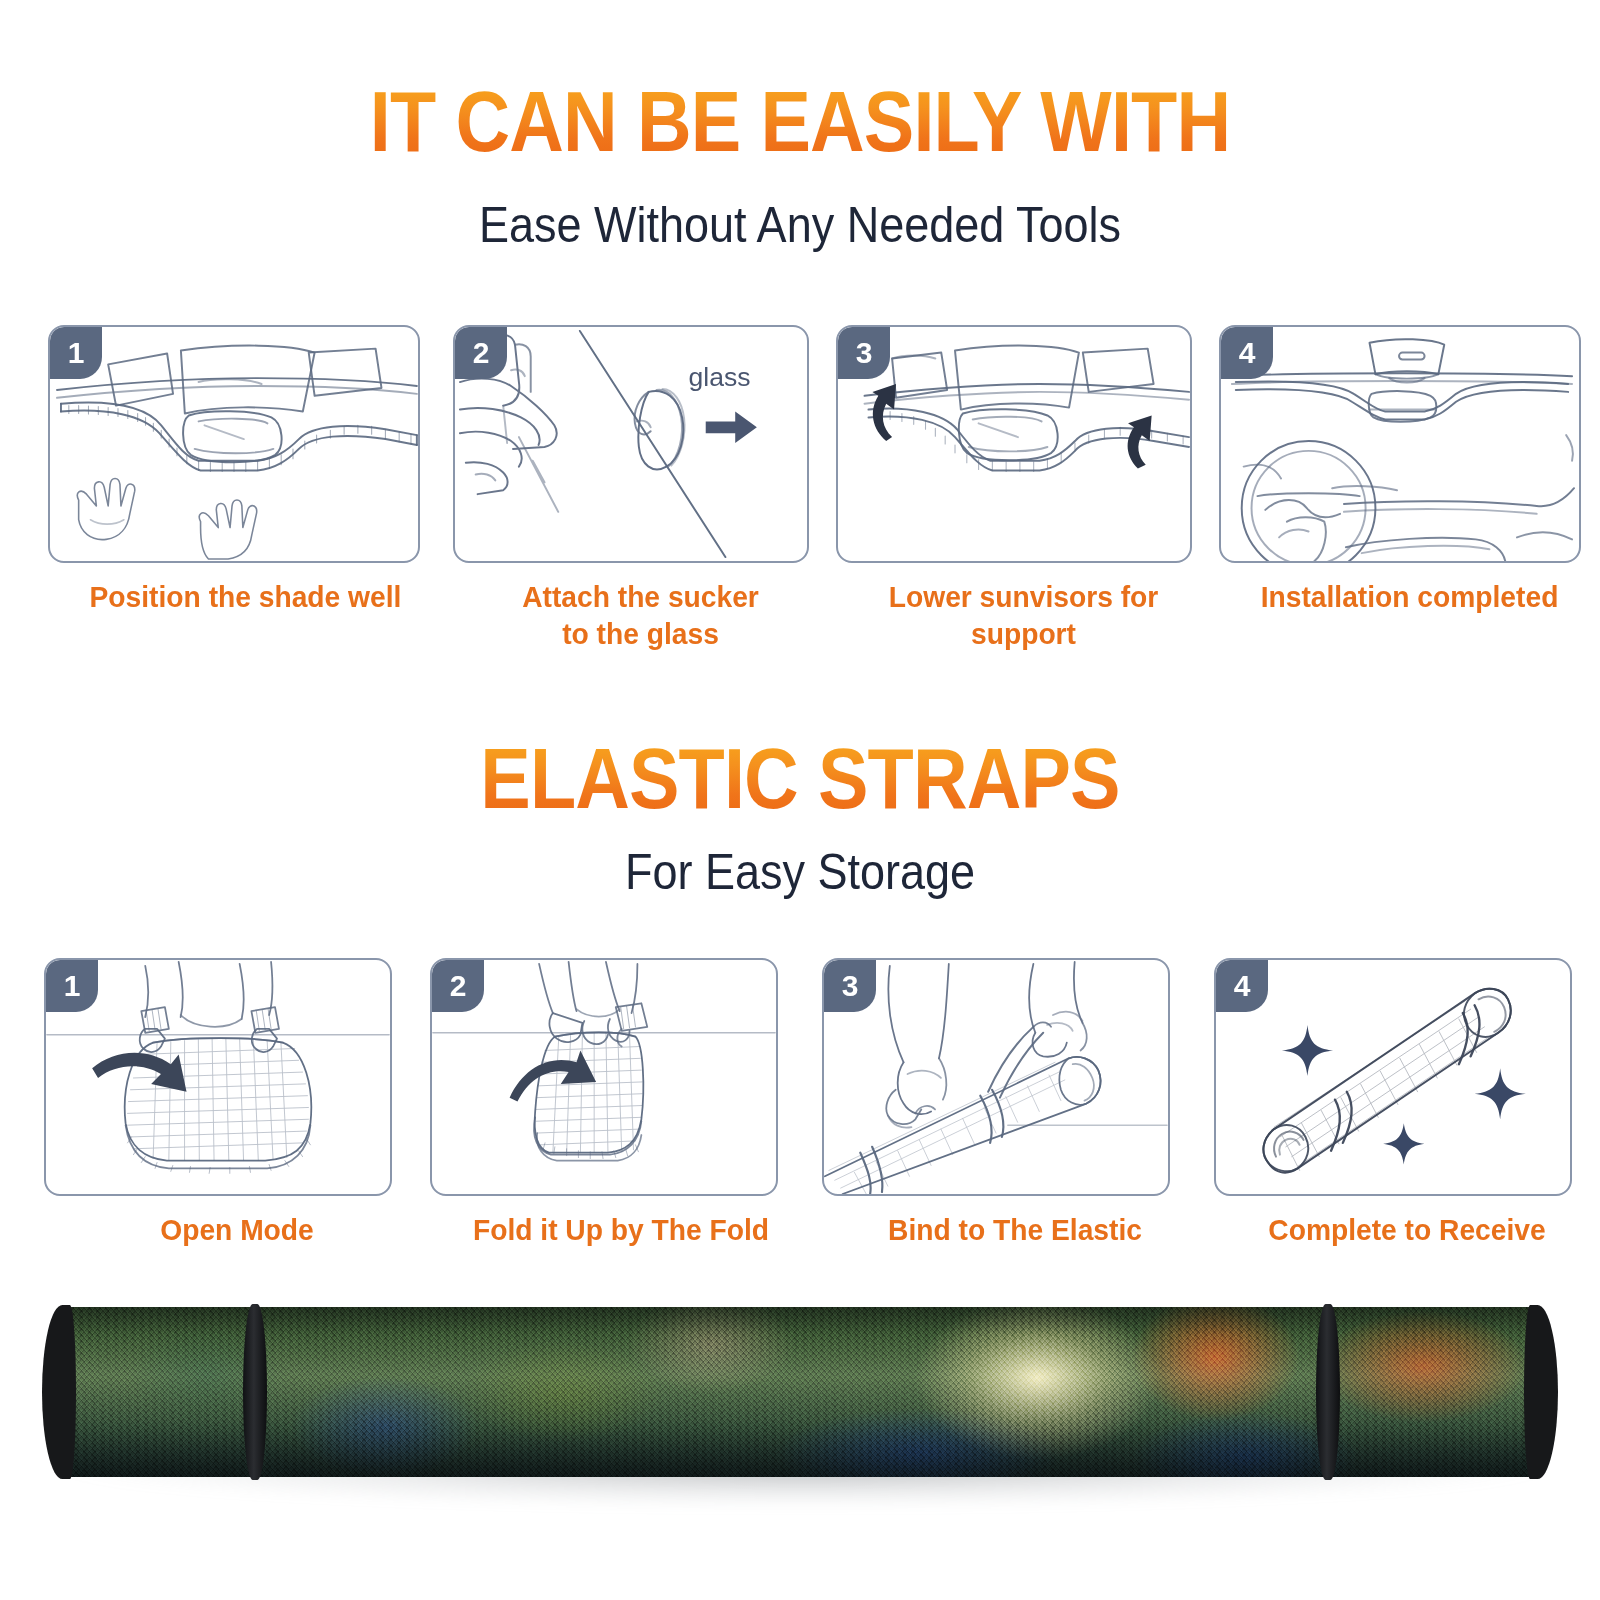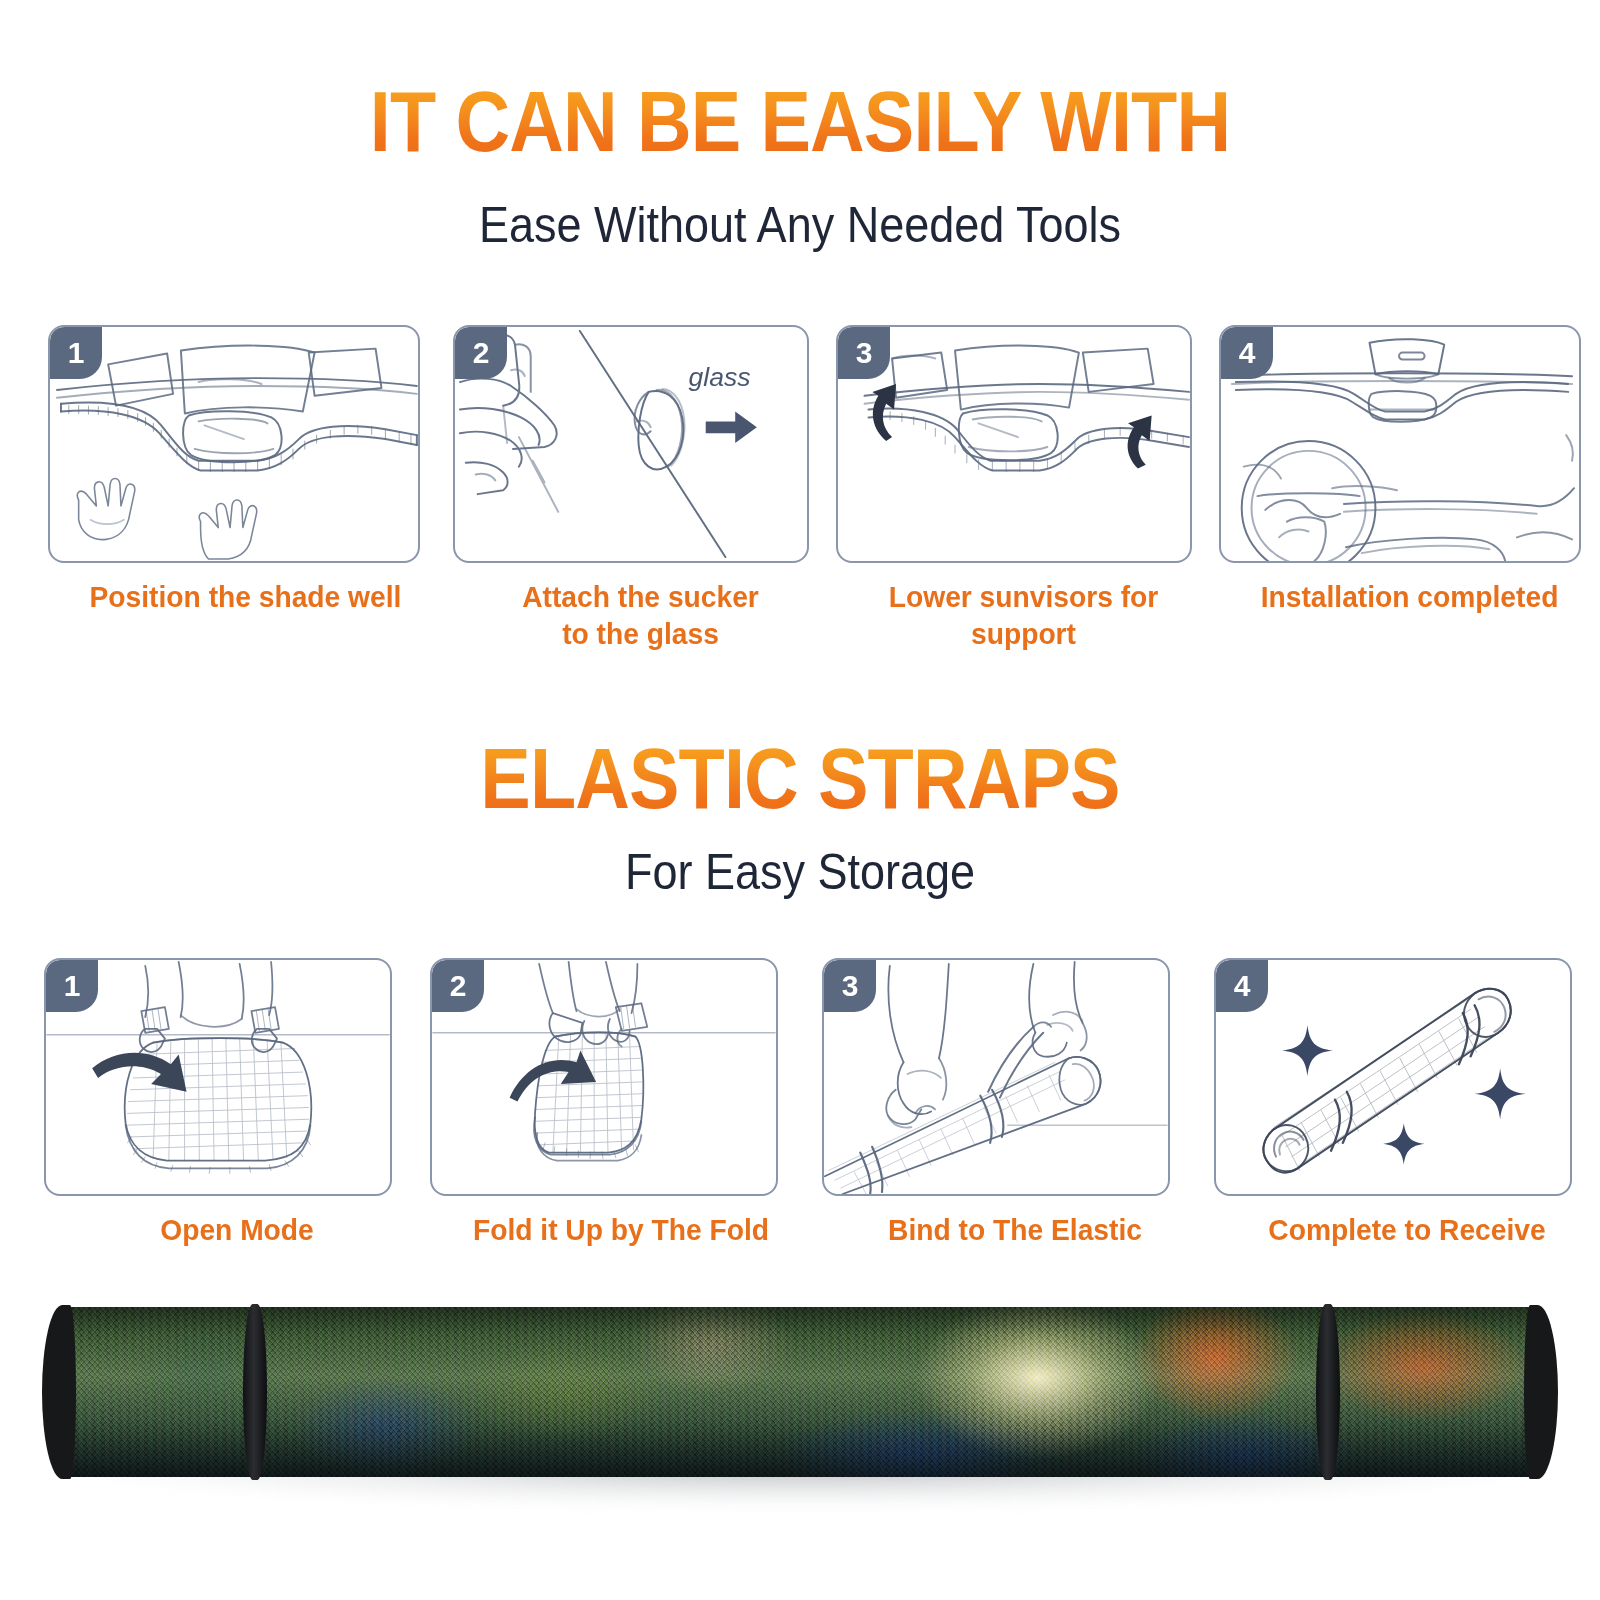--- a/index.html
+++ b/index.html
@@ -81,21 +81,21 @@
   .caption {
     margin-top: 16px;
     text-align: center;
     color: #E8701A;
     font-weight: 700;
     font-size: 30px;
     line-height: 1.22;
     transform: scaleX(0.94);
   }
 
-  .art { position: absolute; inset: 0; font-style: italic; }
+  .art { position: absolute; inset: 0; }
   .art svg { display: block; width: 100%; height: 100%; }
 
   
   #product-photo {
     position: absolute;
     left: 38px;
     top: 1307px;
     width: 1524px;
     height: 182px;
   }

